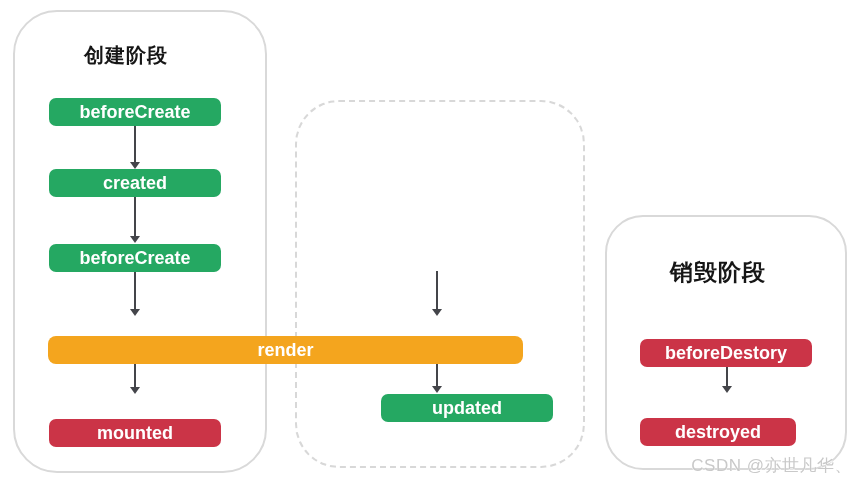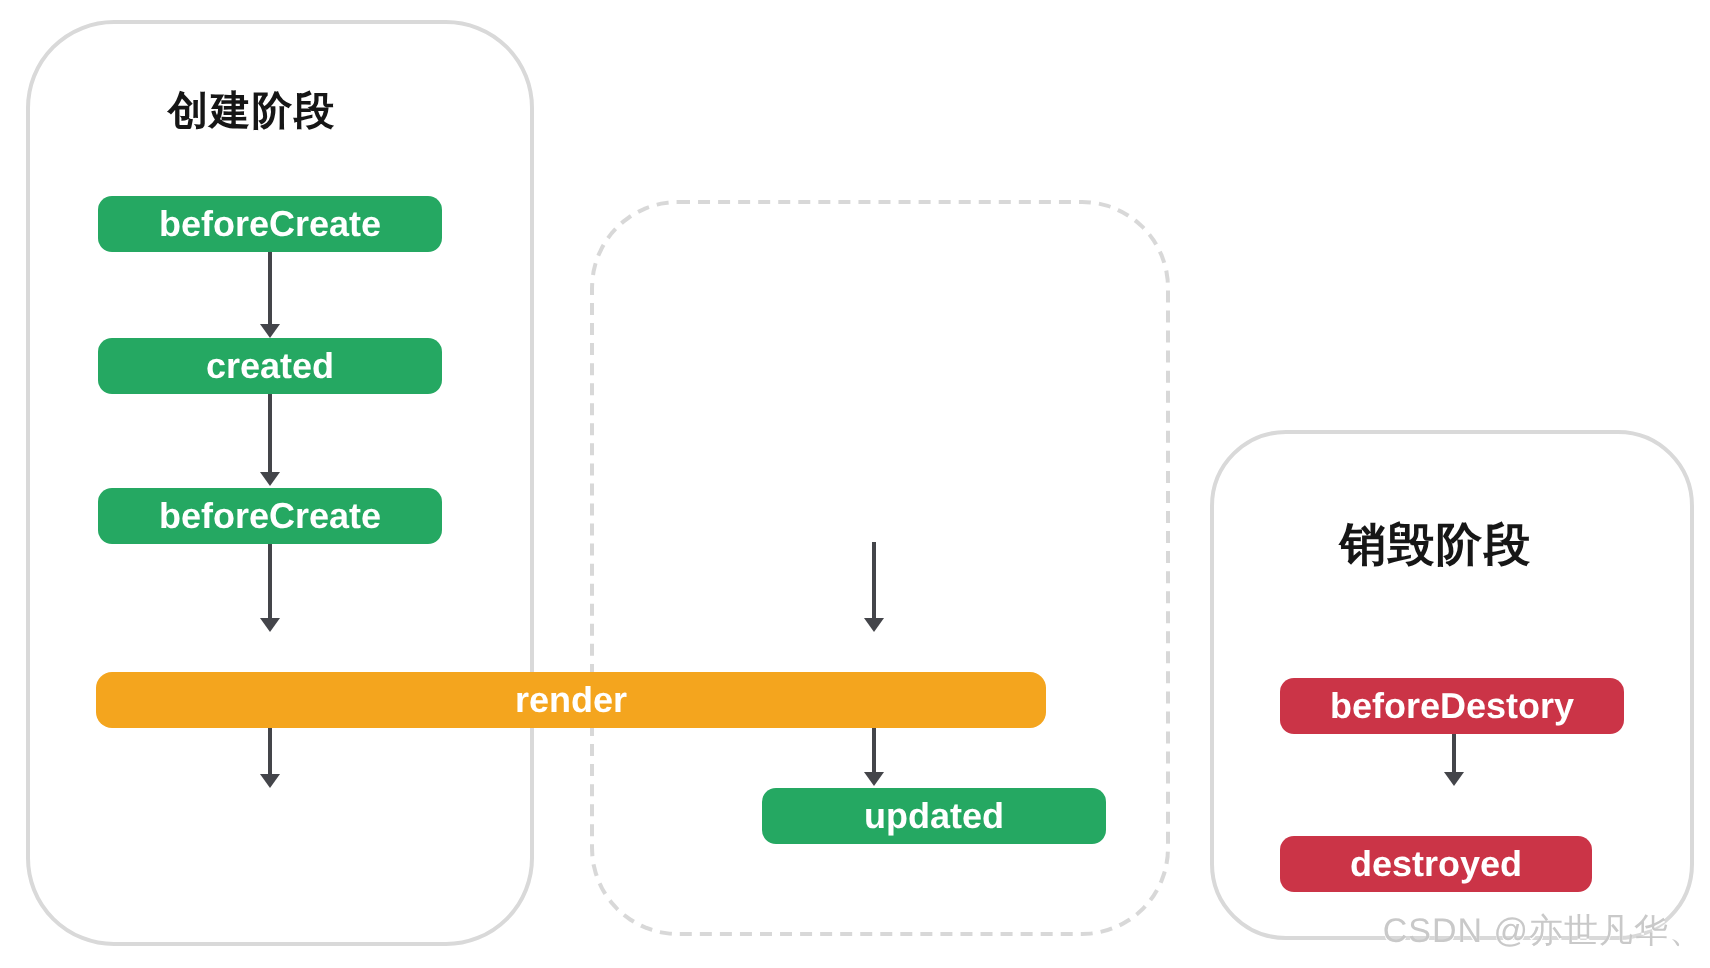--- a/index.html
+++ b/index.html
@@ -73,20 +73,21 @@
   <div class="stage solid stage-create"></div>
   <div class="stage dashed stage-update"></div>
   <div class="stage solid stage-destroy"></div>
 
   <div class="stage-title title-create">创建阶段</div>
   <div class="stage-title title-destroy">销毁阶段</div>
 
   <div class="node green n-beforeCreate">beforeCreate</div>
   <div class="node green n-created">created</div>
   <div class="node green n-beforeMount">beforeCreate</div>
+  <div class="node red n-mounted">mounted</div>
 
   <div class="node green n-updated">updated</div>
 
   <div class="node red n-beforeDestory">beforeDestory</div>
   <div class="node red n-destroyed">destroyed</div>
 
   <div class="node orange n-render">render</div>
 
   <div class="arrow a1"></div>
   <div class="arrow a2"></div>

